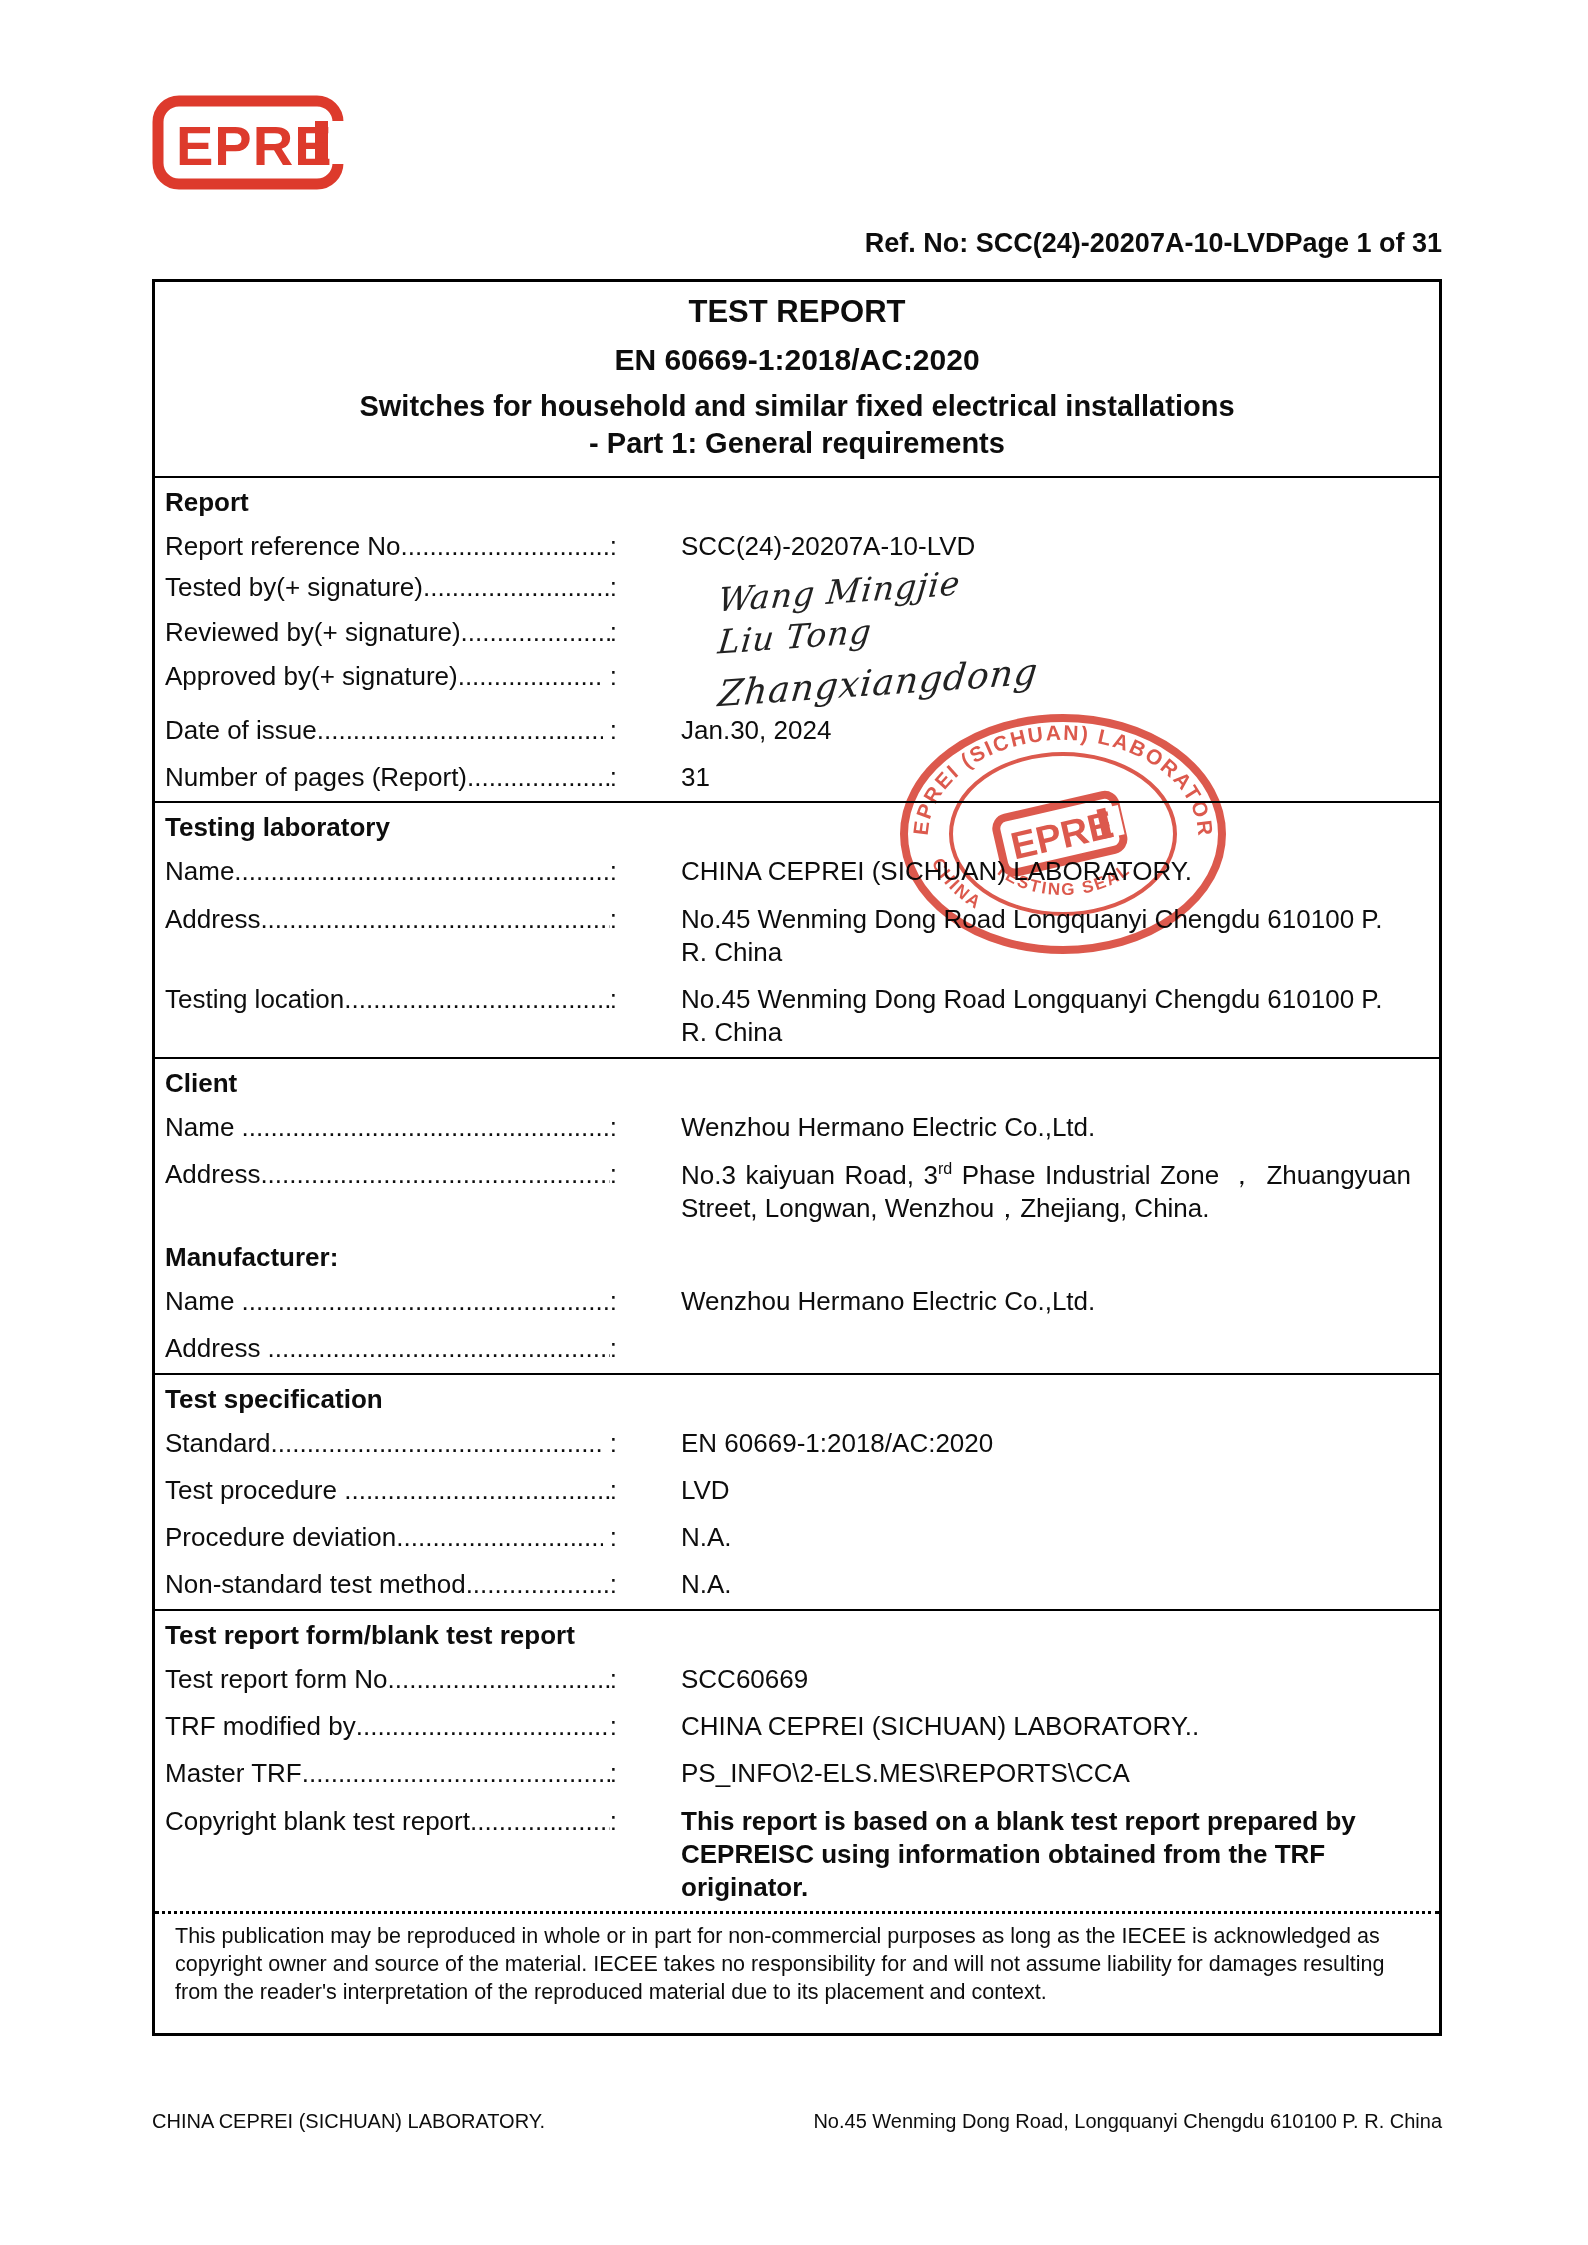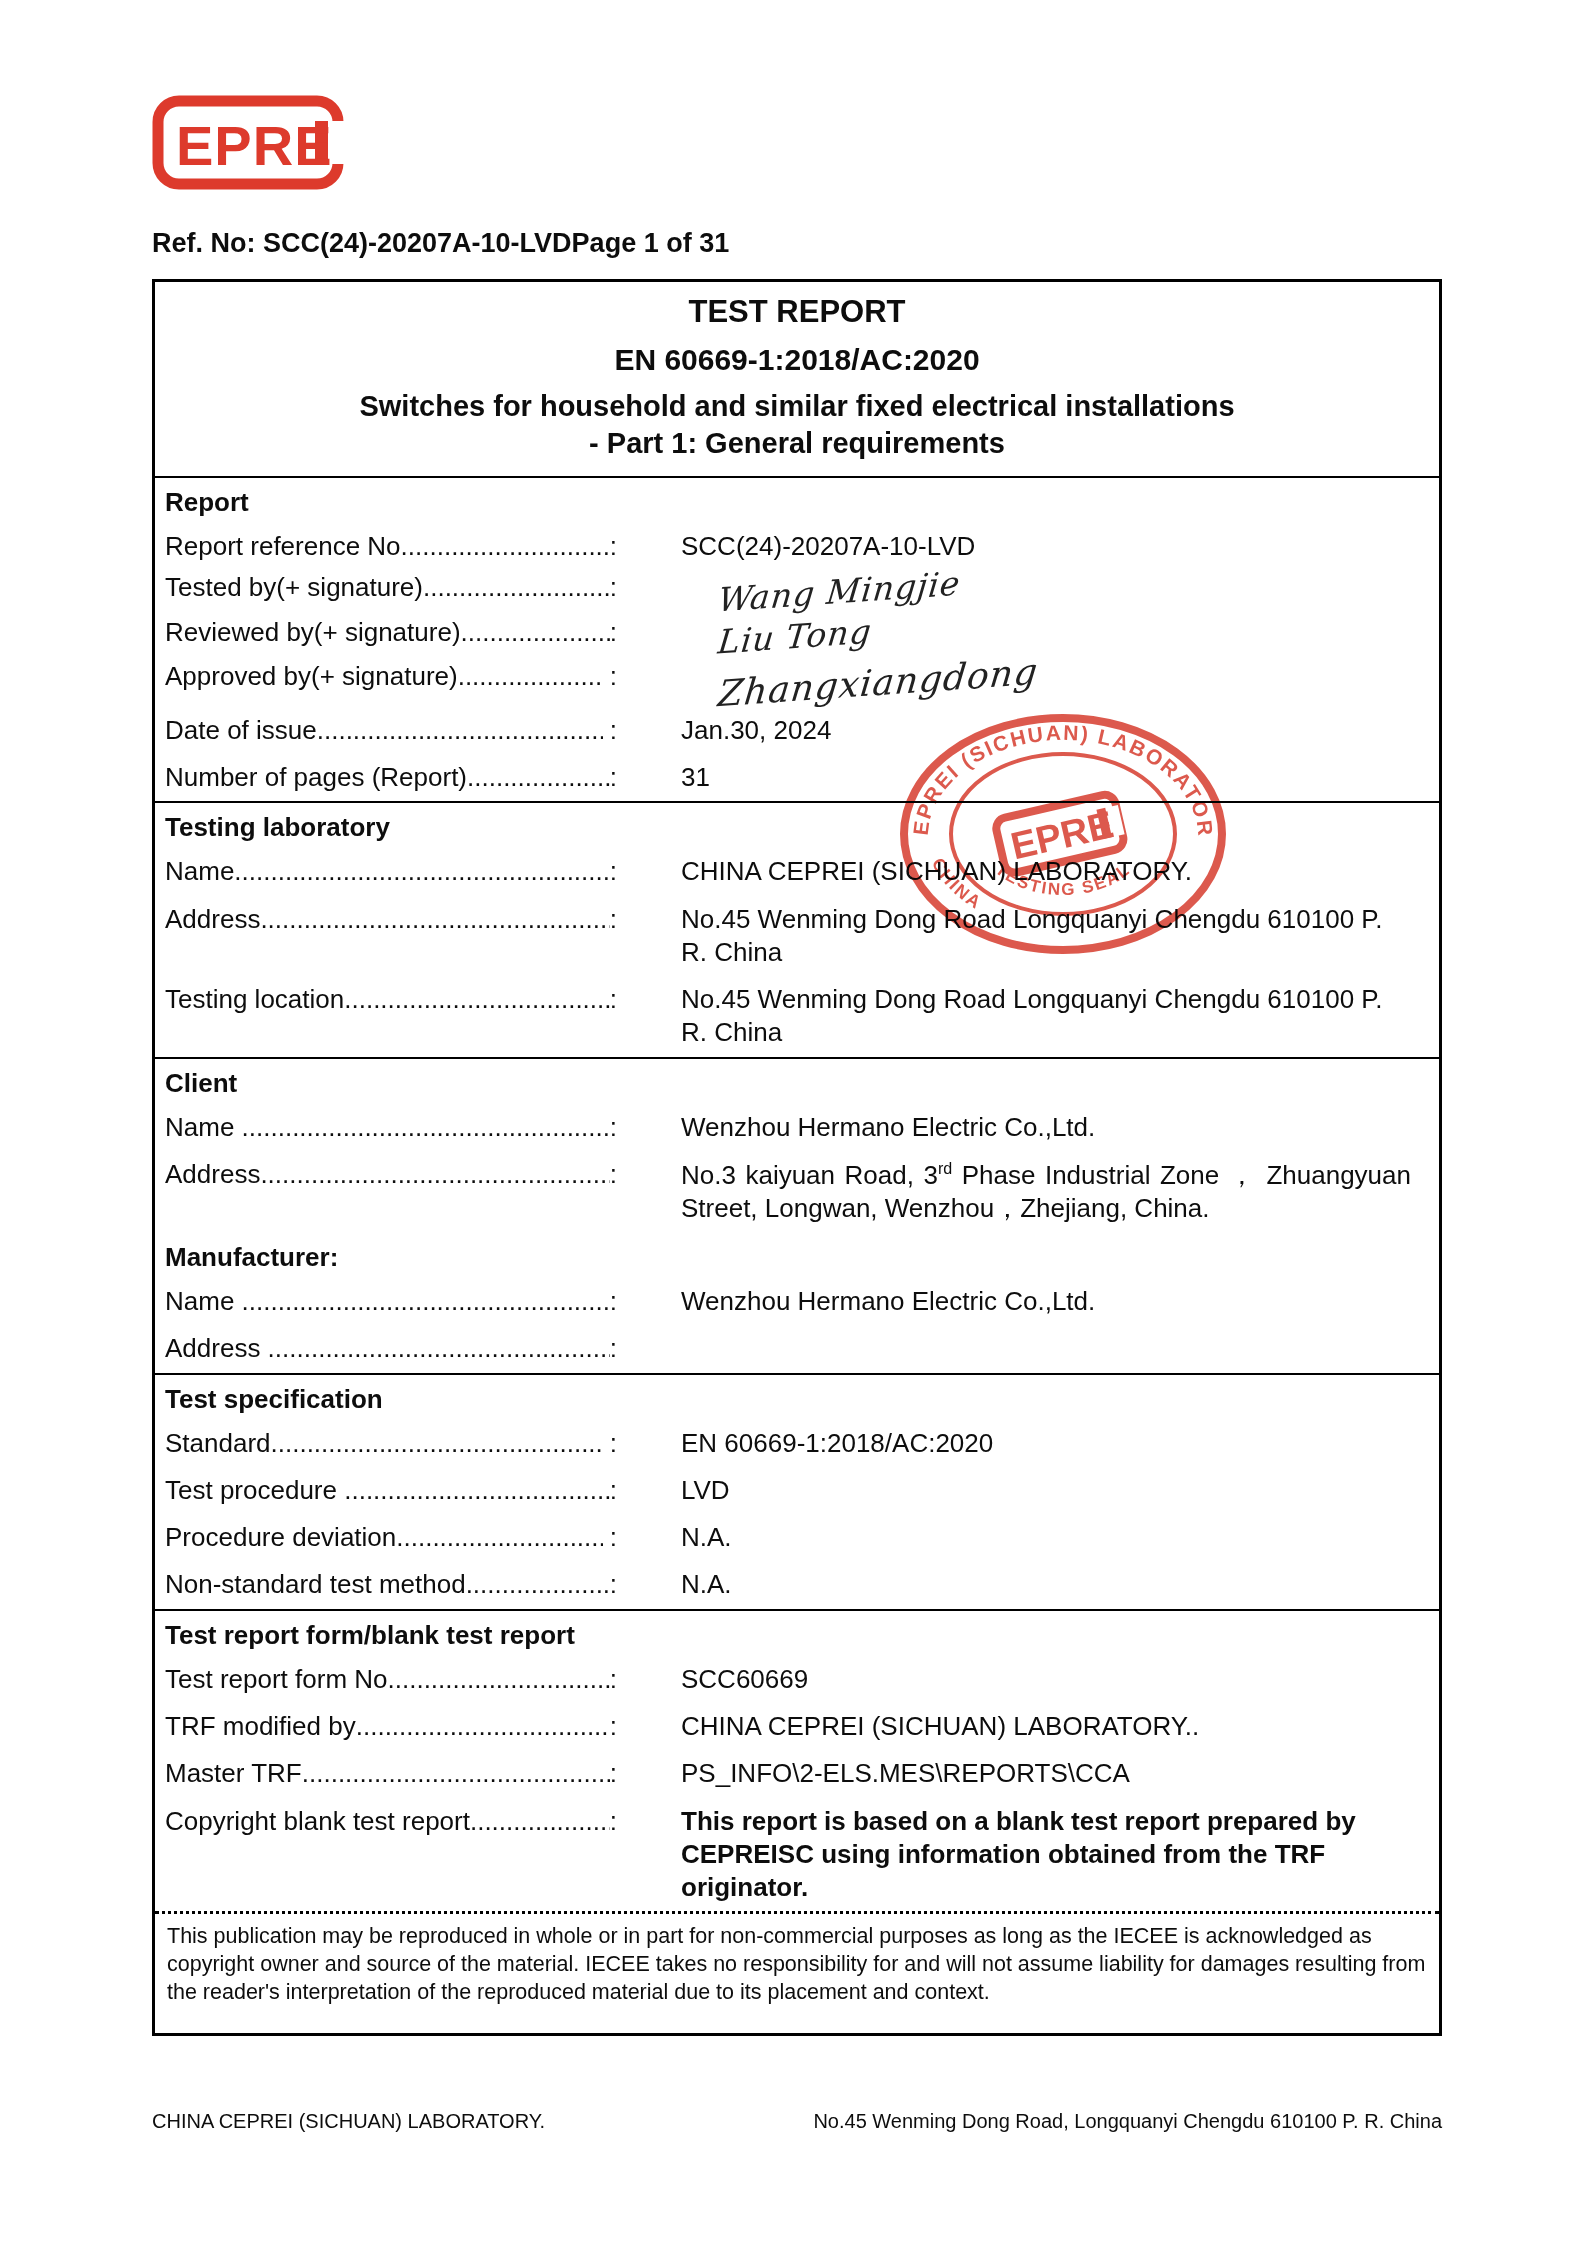--- a/index.html
+++ b/index.html
@@ -5,21 +5,21 @@
   * { margin:0; padding:0; box-sizing:border-box; }
   html,body { background:#fff; }
   .page {
     position:relative; width:1544px; height:2245px; background:#fff;
     font-family:"Liberation Sans", sans-serif; color:#0d0d0d; overflow:hidden;
   }
   .content { margin-left:152px; width:1290px; }
 
   
   .logo-wrap { padding-top:95px; }
-  .refline { margin-top:34px; display:flex; justify-content:flex-start;
+  .refline { margin-top:34px; display:flex; justify-content:flex-end;
              font-weight:700; font-size:27px; }
 
   
   .doc { margin-top:20px; border:3px solid #000; }
   .titleblock { text-align:center; font-weight:700; padding:12px 6px 16px;border-radius:11px; }
   .tl1 { font-size:31px; }
   .tl2 { font-size:30px; margin-top:13px; }
   .tl3 { font-size:29px; margin-top:13px; }
   .tl4 { font-size:29px; margin-top:4px; }
 
@@ -36,21 +36,21 @@
   .vc  { flex:1 1 auto; padding-left:64px; }
   .vc.bold { font-weight:700; }
   .vc.just { text-align:justify; }
   sup { font-size:62%; }
 
   .sig { display:inline-block; font-family:"DejaVu Serif", serif; font-style:italic;
          font-size:33px; color:#222; transform:rotate(-4deg) skewX(-10deg);
          letter-spacing:1px; white-space:nowrap; }
   .sig.lg { font-size:36px; }
 
-  .footnote { border-top:3px dotted #000; padding:9px 12px 26px;
+  .footnote { border-top:3px dotted #000; padding:9px 20px 26px;
               font-size:21.5px; line-height:1.3; }
 
   .pagefooter { margin-top:74px; display:flex; justify-content:space-between;
                 font-size:20px; }
 
   .stamp { position:absolute; left:897px; top:711px; opacity:.85;
            mix-blend-mode:multiply; pointer-events:none; }
 </style>
 </head>
 <body>

